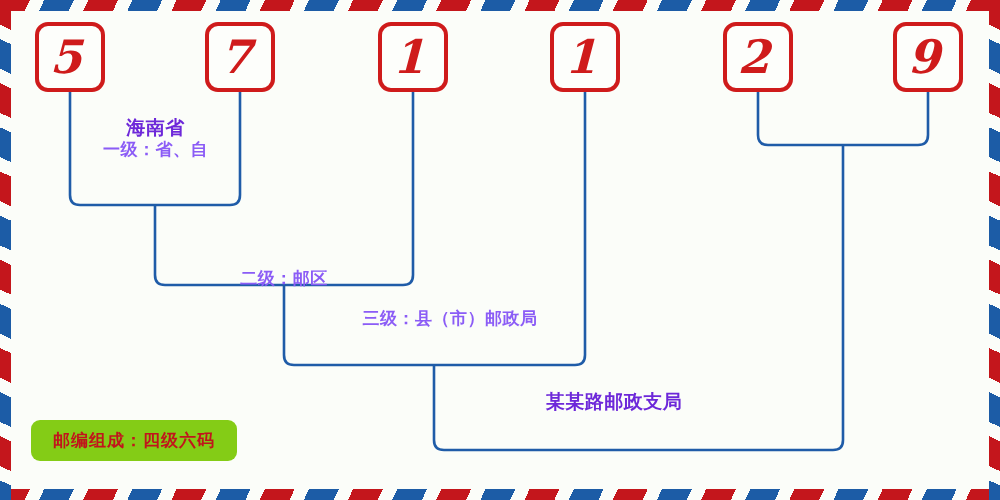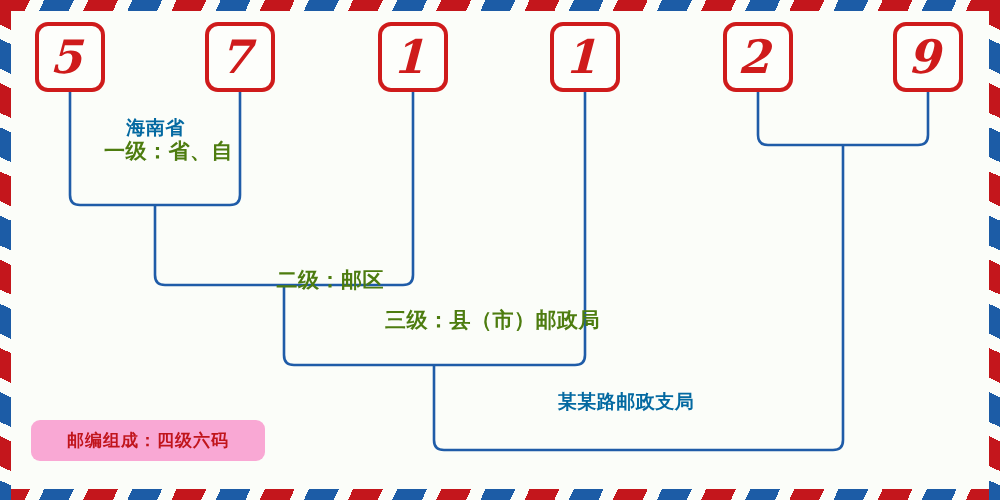--- a/index.html
+++ b/index.html
@@ -51,36 +51,36 @@
     transform:skewX(-4deg);
   }
 
   
   #wires{position:absolute;left:0;top:0;width:1000px;height:500px;pointer-events:none;}
   #wires path{fill:none;stroke:#1f5ca8;stroke-width:2.6;stroke-linecap:butt;stroke-linejoin:round;}
 
   
   .lbl{position:absolute;text-align:center;line-height:1.22;}
   .lbl .name{
-    color:#0369a1;font-weight:700;
+    color:#6d28d9;font-weight:700;
     font-family:"DejaVu Serif","Liberation Serif",serif;
     font-size:19px;letter-spacing:.5px;white-space:nowrap;
   }
   .lbl .desc{
-    color:#4d7c0f;font-weight:700;
+    color:#8b5cf6;font-weight:700;
     font-family:"DejaVu Sans","Liberation Sans",sans-serif;
-    font-size:21px;letter-spacing:.5px;text-align:right;
+    font-size:17px;letter-spacing:.5px;
   }
   .lbl.nowrap .desc{white-space:nowrap;}
 
   
   #badge{
     position:absolute;left:31px;top:420px;
-    padding:9px 36px;border-radius:9px;
-    background:#f9a8d4;
+    padding:9px 22px;border-radius:9px;
+    background:#84cc16;
     color:#c1151c;font-weight:700;
     font-family:"DejaVu Serif","Liberation Serif",serif;
     font-size:17px;letter-spacing:1px;white-space:nowrap;
   }
 </style>
 </head>
 <body>
 
 <div id="stage">
 
@@ -126,21 +126,21 @@
   </div>
 
   <div class="lbl nowrap" style="left:184px;top:268px;width:200px;">
     <div class="desc">二级：邮区</div>
   </div>
 
   <div class="lbl nowrap" style="left:300px;top:308px;width:300px;">
     <div class="desc">三级：县（市）邮政局</div>
   </div>
 
-  <div class="lbl nowrap" style="left:476px;top:390px;width:300px;">
+  <div class="lbl nowrap" style="left:464px;top:390px;width:300px;">
     <div class="name">某某路邮政支局</div>
   </div>
 
 
   <div id="badge">邮编组成：四级六码</div>
 
   <div class="edge edge-top edge-h"></div>
   <div class="edge edge-bottom edge-h"></div>
   <div class="edge edge-left edge-v"></div>
   <div class="edge edge-right edge-v"></div>

